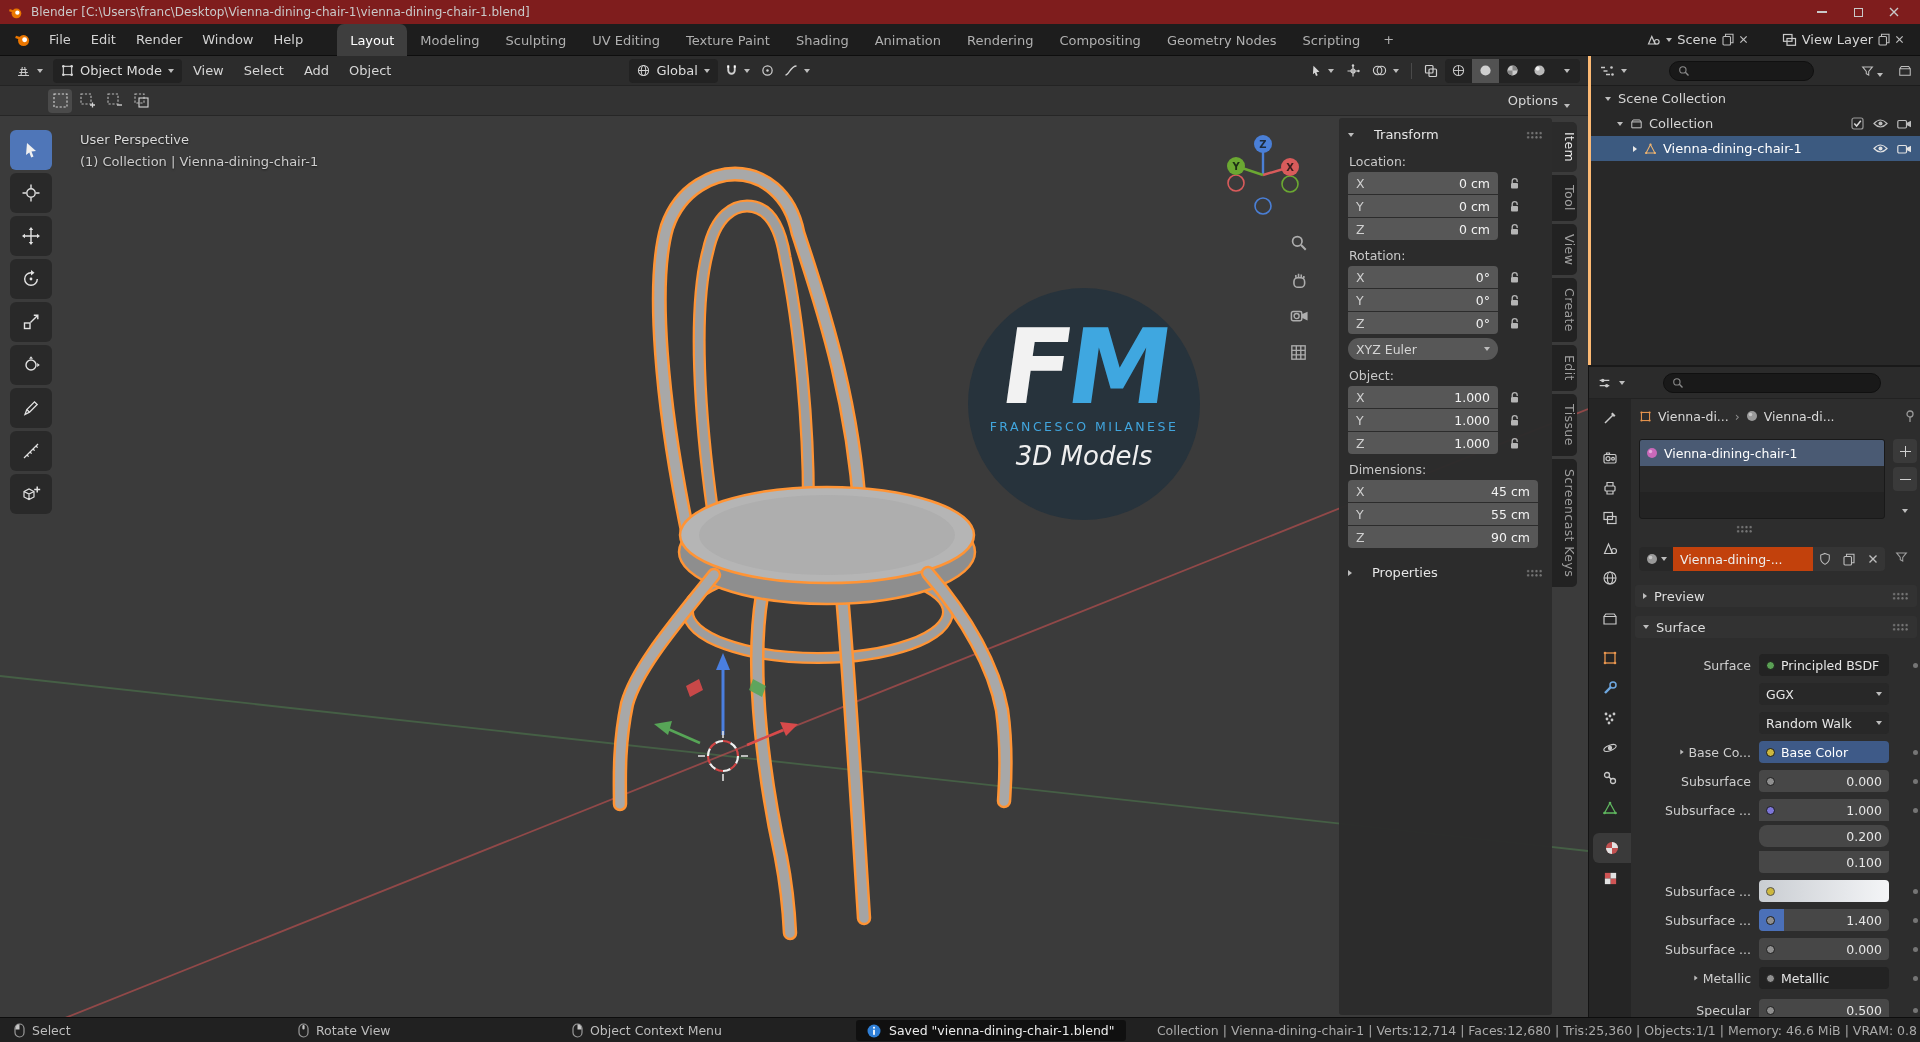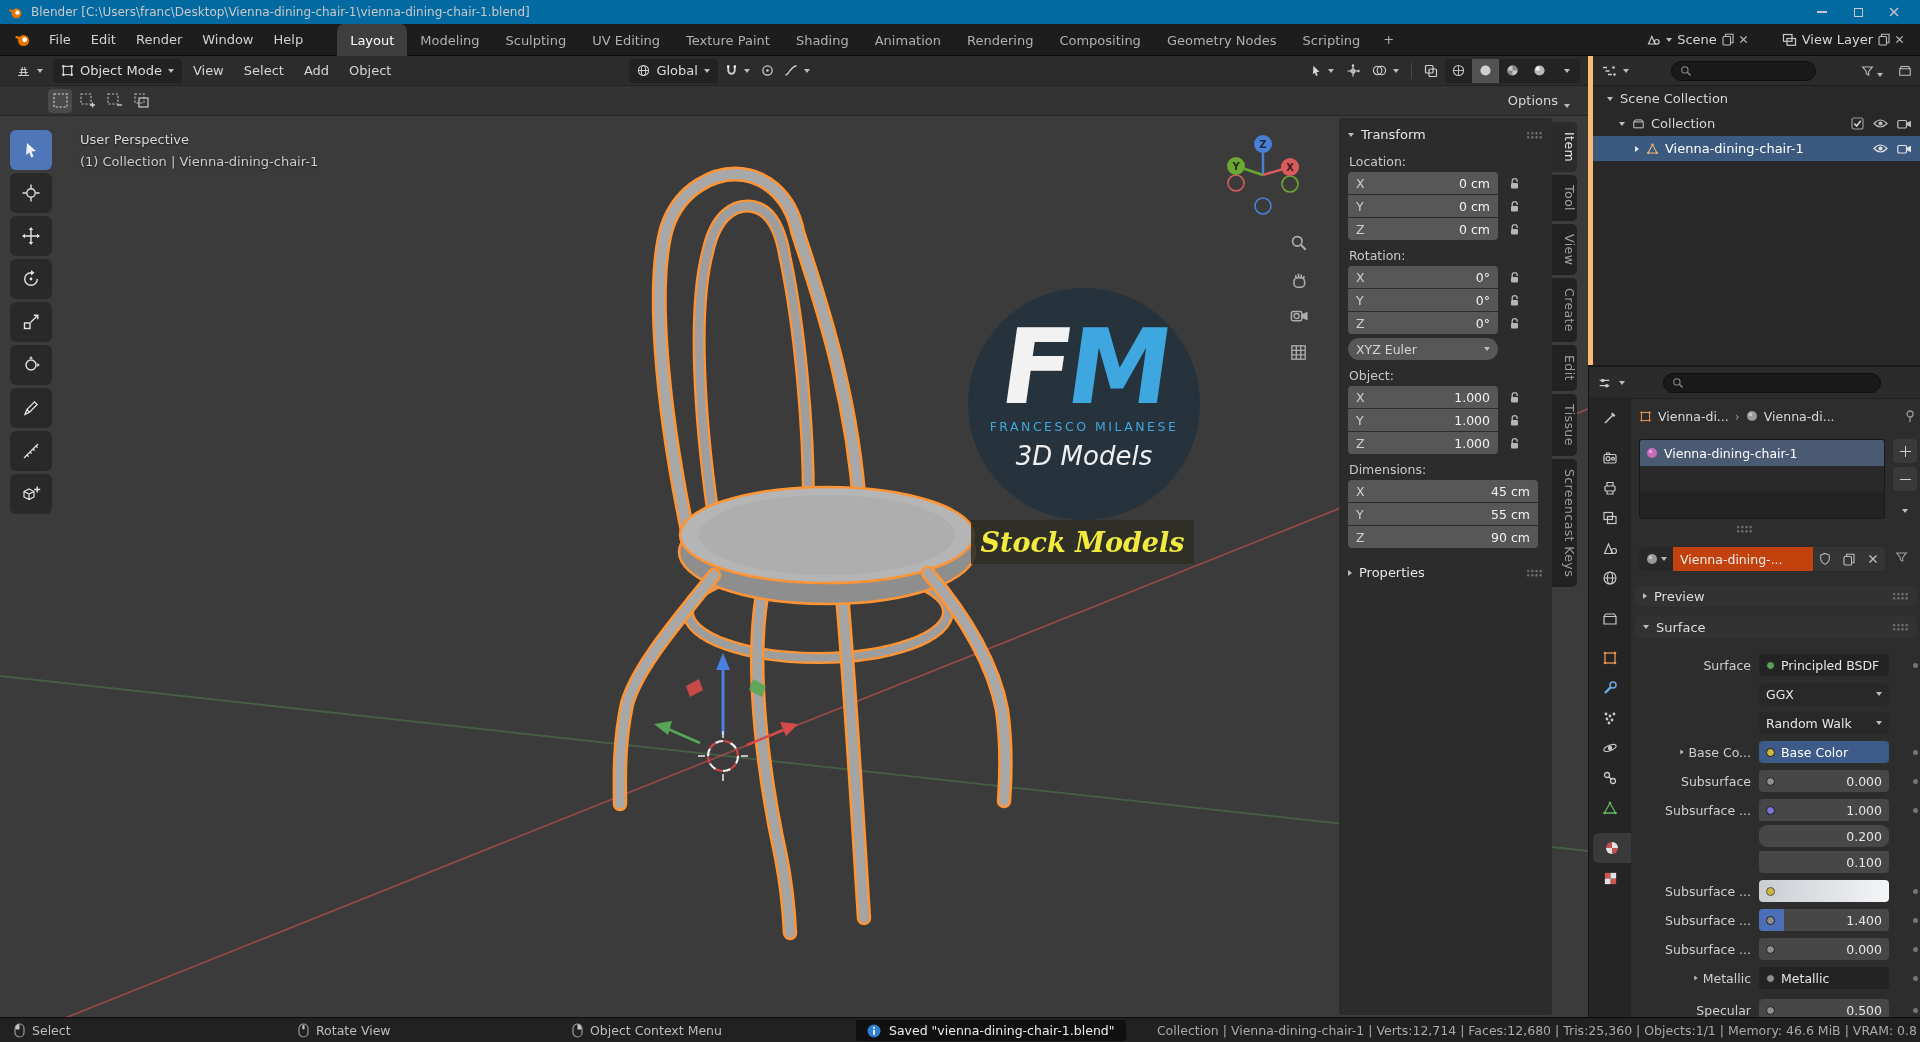--- a/index.html
+++ b/index.html
@@ -11,21 +11,21 @@
 
   
   .tri{width:0;height:0;display:inline-block;flex:none}
   .td{border-left:3.5px solid transparent;border-right:3.5px solid transparent;border-top:4.5px solid #bdbdbd}
   .tr{border-top:3.5px solid transparent;border-bottom:3.5px solid transparent;border-left:4.5px solid #bdbdbd}
   .grip{margin-left:auto;width:17px;height:8px;flex:none;opacity:.85;
     background-image:radial-gradient(circle,#828282 1px,transparent 1.3px);background-size:4.2px 4.2px}
   .vsep{width:1px;height:16px;background:#4a4a4a;margin:0 5px;flex:none}
 
   
-  #titlebar{position:absolute;left:0;top:0;width:1920px;height:24px;background:#0369a1;
+  #titlebar{position:absolute;left:0;top:0;width:1920px;height:24px;background:#7f1d1d;
     display:flex;align-items:center;padding:0 8px;gap:8px;font-size:12px;color:#c9c9c9}
   #titlebar .winbtns{margin-left:auto;display:flex}
   .winbtn{width:36px;height:24px;display:flex;align-items:center;justify-content:center}
   .wb-min{width:10px;height:2px;background:#c9c9c9}
   .wb-max{width:9px;height:9px;border:1.2px solid #c9c9c9}
 
   
   #topbar{position:absolute;left:0;top:24px;width:1920px;height:32px;background:#1d1d1d;
     border-bottom:1px solid #0e0e0e;display:flex;align-items:center;padding:0 6px}
   .menu-item{padding:0 10px;line-height:32px;color:#d2d2d2}
@@ -70,39 +70,39 @@
   #fm-letters .m{color:#3fa7e0}
   #fm-name{font-size:12.5px;letter-spacing:2.5px;color:#41a5dd;margin-top:2px;white-space:nowrap}
   #fm-tag{font-size:26px;font-style:italic;color:#efefef;margin-top:7px}
   #stock-banner{position:absolute;left:971px;top:404px;width:223px;height:44px;background:rgba(45,45,36,.88);
     display:flex;align-items:center;justify-content:center;
     font-family:"DejaVu Serif","Liberation Serif",serif;font-size:27px;font-weight:bold;font-style:italic;color:#f2ea3e}
 
   
   #npanel{position:absolute;left:1339px;top:2px;width:213px;height:897px;background:rgba(43,43,43,.97);
     border-radius:3px;padding:4px 0}
-  .pnl-hdr{height:25px;display:flex;align-items:center;gap:7px;padding:0 9px;color:#e6e6e6}
+  .pnl-hdr{height:25px;display:flex;align-items:center;gap:20px;padding:0 9px;color:#e6e6e6}
   .sec-label{padding:7px 10px 3px;color:#c9c9c9;font-size:12.5px}
   .trow{display:flex;align-items:center;padding:0 9px;margin-bottom:1px}
   .tfield{height:22px;background:#575757;display:flex;align-items:center;justify-content:space-between;
     padding:0 8px;font-size:12.5px;width:150px;flex:none}
   .tfield .ax{color:#cfcfcf}
   .tfield .tv{color:#f2f2f2}
   .tfield.wide{width:190px}
   .tfield.dd{justify-content:space-between}
   .rtop{border-radius:4px 4px 0 0}.rmid{border-radius:0}.rbot{border-radius:0 0 4px 4px}.rall{border-radius:11px}
   .lockc{width:16px;margin-left:8px;display:flex;justify-content:center}
 
   #ntabs{position:absolute;left:1552px;top:6px;width:27px;display:flex;flex-direction:column;gap:3px}
   .ntab{writing-mode:vertical-rl;padding:10px 0;width:25px;text-align:center;background:#222;color:#9f9f9f;
     border-radius:0 5px 5px 0;font-size:12.5px;letter-spacing:.4px;white-space:nowrap}
   .ntab.active{background:#2b2b2b;color:#ededed}
 
   
-  #outliner{position:absolute;left:1588px;top:56px;width:332px;height:309px;background:#282828;border-left:5px solid #fdba74}
+  #outliner{position:absolute;left:1588px;top:56px;width:332px;height:309px;background:#282828;border-left:3px solid #fdba74}
   #outliner-header{height:30px;background:#2b2b2b;border-bottom:1px solid #1c1c1c;display:flex;align-items:center;padding:0 8px;gap:7px}
   .search{height:20px;background:#191919;border:1px solid #101010;border-radius:10px;display:flex;align-items:center;padding:0 8px;gap:6px}
   .orow{height:25px;display:flex;align-items:center;font-size:13px;color:#d6d6d6;position:relative;padding-left:10px}
   .orow.selected{background:#3c5a80;color:#fff}
   .orow .ricons{position:absolute;right:8px;top:0;height:25px;display:flex;align-items:center;gap:9px}
 
   
   #properties{position:absolute;left:1588px;top:365px;width:332px;height:652px;background:#2d2d2d;
     border-left:1px solid #141414;border-top:2px solid #191919}
   #prop-header{height:32px;display:flex;align-items:center;padding:0 8px;gap:7px;background:#2b2b2b;border-bottom:1px solid #222}
@@ -558,23 +558,20 @@
         <rect x="1.5" y="1.5" width="11" height="11"></rect>
         <path d="M1.5 5.2 H12.5 M1.5 8.9 H12.5 M5.2 1.5 V12.5 M8.9 1.5 V12.5"></path>
       </svg>
   </span>
 
   <div id="fm-circle">
     <div id="fm-letters"><span class="f">F</span><span class="m">M</span></div>
     <div id="fm-name">FRANCESCO MILANESE</div>
     <div id="fm-tag">3D Models</div>
   </div>
-  <div id="stock-banner">
-    <span>Stock Models</span>
-  </div>
 
   <div id="npanel">
     <div class="pnl-hdr">
       <span class="tri td"></span>
       <span>Transform</span>
       <span class="grip"></span>
     </div>
 
     <div class="sec-label">Location:</div>
     <div class="trow">

